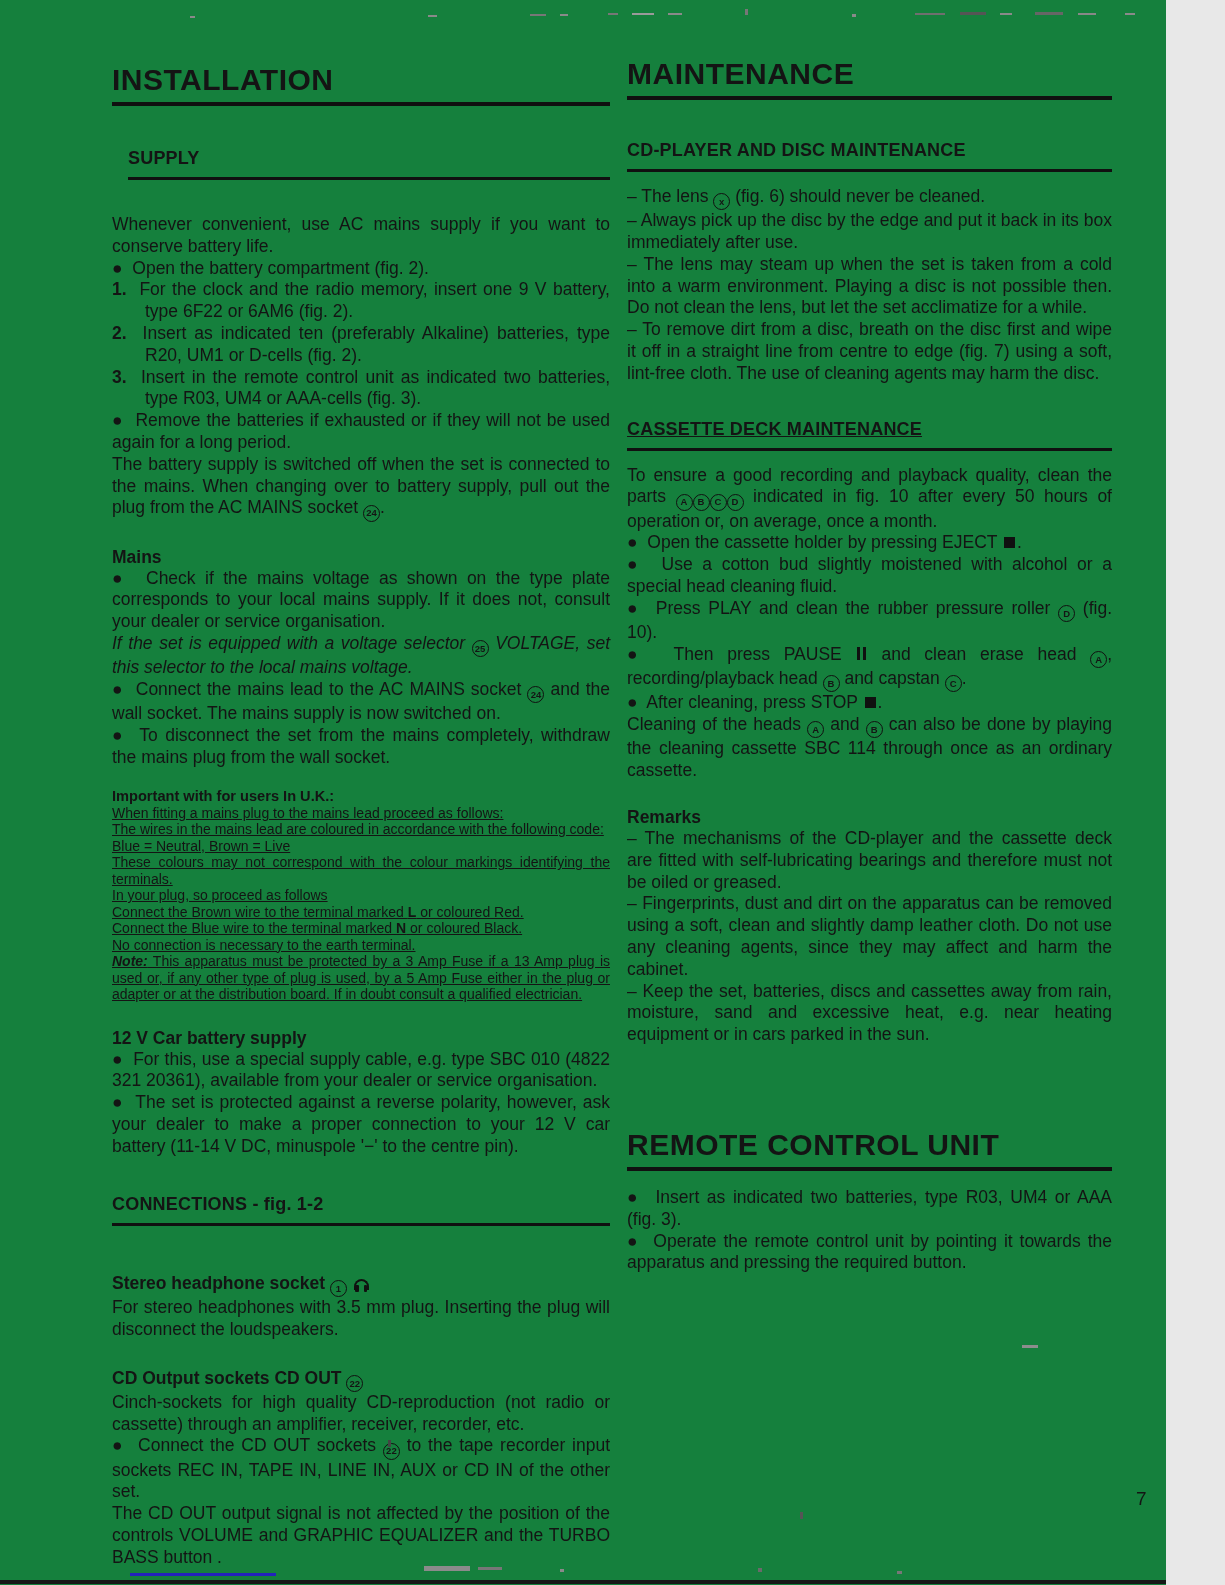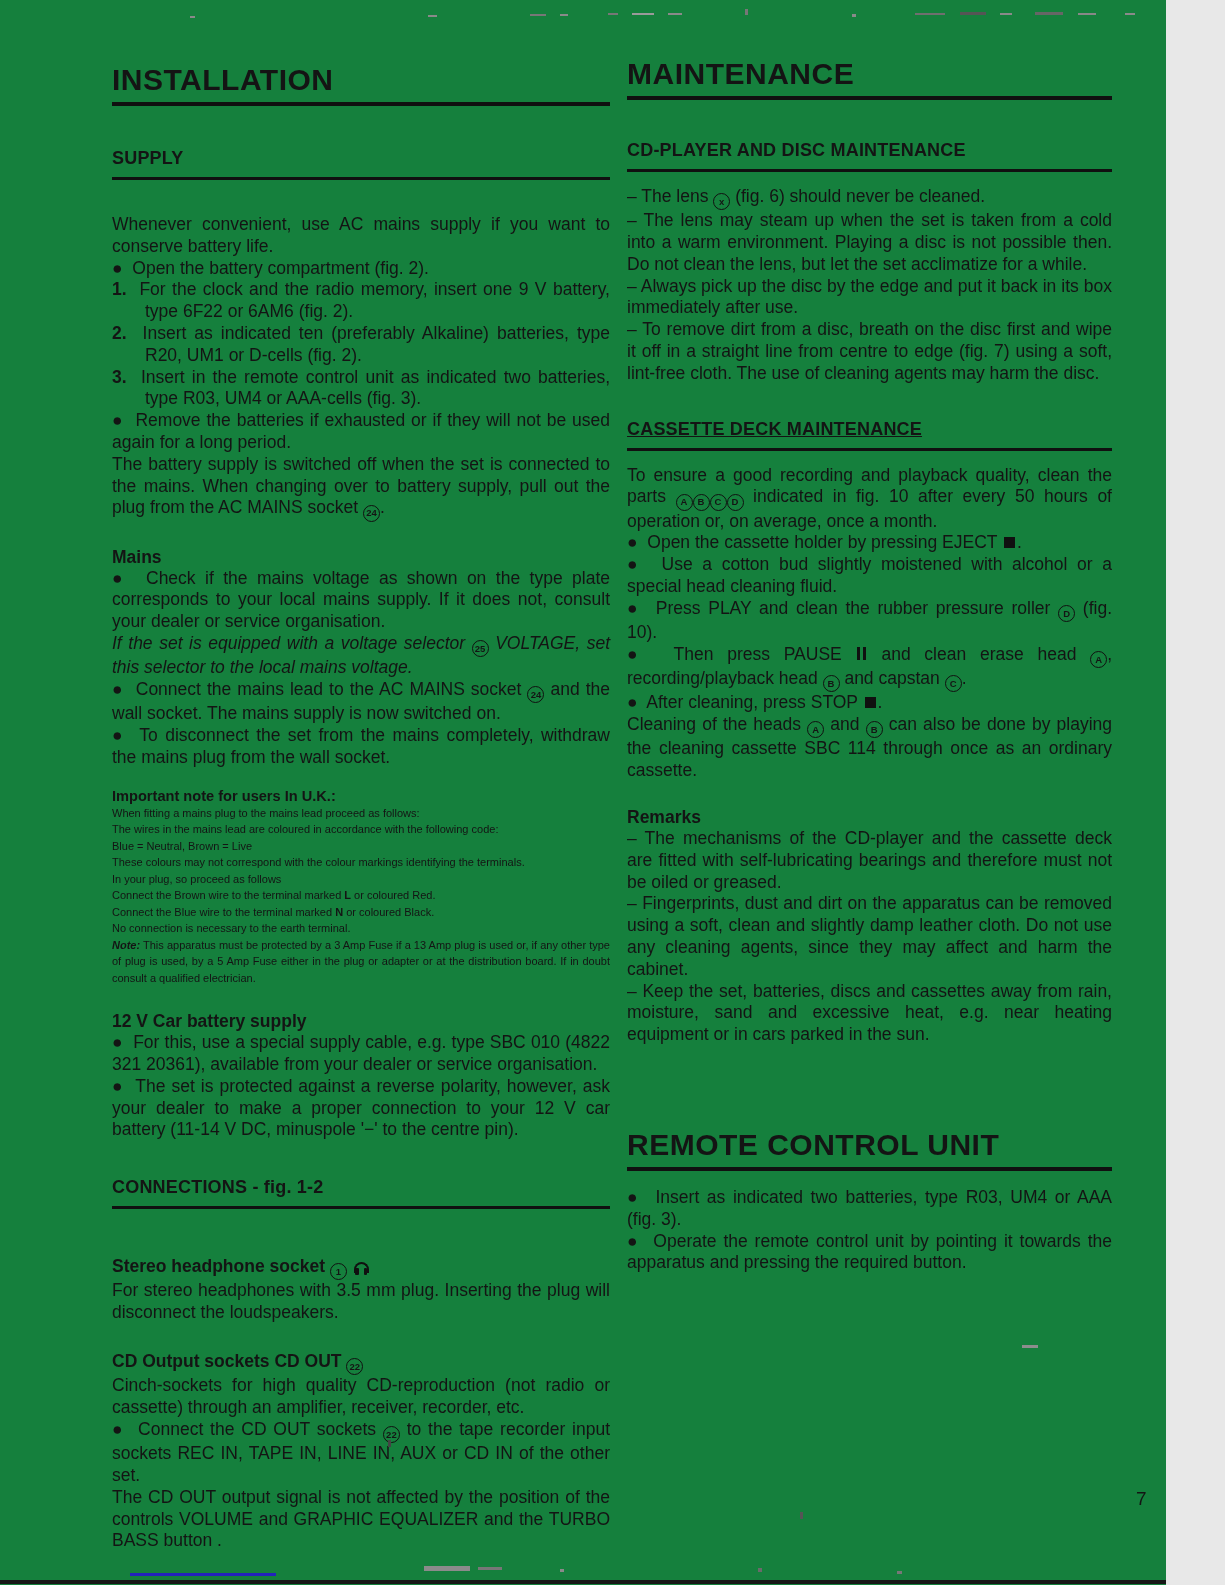--- a/index.html
+++ b/index.html
@@ -9,21 +9,21 @@
   #left-col{left:112px;top:63px;width:498px;}
   #right-col{left:627px;top:57px;width:485px;}
   .h1{font-size:30px;font-weight:bold;line-height:33px;letter-spacing:.5px;
       border-bottom:4px solid #101010;padding-bottom:6px;margin:0;}
   .h2{font-size:18px;font-weight:bold;line-height:21px;letter-spacing:.2px;
       border-bottom:3px solid #101010;padding-bottom:8px;margin:0;}
   .h3{font-size:17.5px;font-weight:bold;line-height:22px;margin:0;}
   .para{font-size:17.5px;line-height:21.8px;text-align:justify;margin:0;}
   .para.num{padding-left:33px;text-indent:-33px;}
   .para.it{font-style:italic;}
-  .uk .para{font-size:11px;line-height:16.5px;}
+  .uk .para{font-size:14px;line-height:16.5px;text-decoration:underline;}
   .uk-h{font-size:14.6px;font-weight:bold;line-height:18px;margin:0;}
   .circ{display:inline-flex;align-items:center;justify-content:center;
         width:17px;height:17px;border:1.6px solid #101010;border-radius:50%;
         font-size:9.5px;font-weight:bold;font-style:normal;line-height:1;
         vertical-align:-3px;box-sizing:border-box;}
   .sqicon{display:inline-block;width:11px;height:11px;background:#101010;margin:0 2px;}
   .pauseicon{display:inline-block;}
   .pauseicon i{display:inline-block;width:3.5px;height:13px;background:#101010;margin:0 1.3px;}
   .hpicon{display:inline-block;width:15px;height:11px;border:2.4px solid #101010;
           border-bottom:none;border-radius:9px 9px 0 0;position:relative;
@@ -55,21 +55,21 @@
     <div class="art" style="left:1000px;top:13px;width:12px;height:2px;"></div>
     <div class="art" style="left:1035px;top:12px;width:28px;height:3px;background:#666;"></div>
     <div class="art" style="left:1078px;top:13px;width:18px;height:2px;background:#888;"></div>
     <div class="art" style="left:1125px;top:13px;width:10px;height:2px;"></div>
     <div class="art" style="left:1185px;top:12px;width:6px;height:2px;background:#777;"></div>
   </div>
 
   <div id="left-col" class="col">
     <div class="h1" style="margin-bottom:42px;">INSTALLATION</div>
 
-    <div class="h2" style="margin-bottom:34px;">SUPPLY</div>
+    <div class="h2" style="margin-bottom:34px;margin-left:16px;">SUPPLY</div>
 
     <div>
 
     <p class="para">Whenever convenient, use AC mains supply if you want to conserve battery life.</p>
         <p class="para">●&nbsp; Open the battery compartment (fig. 2).</p>
         <p class="para num"><b>1.</b>&nbsp;&nbsp;For the clock and the radio memory, insert one 9 V battery, type 6F22 or 6AM6 (fig. 2).</p>
         <p class="para num"><b>2.</b>&nbsp;&nbsp;Insert as indicated ten (preferably Alkaline) batteries, type R20, UM1 or D-cells (fig. 2).</p>
         <p class="para num"><b>3.</b>&nbsp;&nbsp;Insert in the remote control unit as indicated two batteries, type R03, UM4 or AAA-cells (fig. 3).</p>
         <p class="para">●&nbsp; Remove the batteries if exhausted or if they will not be used again for a long period.</p>
         <p class="para">The battery supply is switched off when the set is connected to the mains. When changing over to battery supply, pull out the plug from the AC MAINS socket <span class="circ">24</span>.</p>
@@ -78,21 +78,21 @@
     <div class="h3" style="margin-top:24px;">Mains</div>
     <div>
 
     <p class="para">●&nbsp; Check if the mains voltage as shown on the type plate corresponds to your local mains supply. If it does not, consult your dealer or service organisation.</p>
         <p class="para it">If the set is equipped with a voltage selector <span class="circ">25</span> VOLTAGE, set this selector to the local mains voltage.</p>
         <p class="para">●&nbsp; Connect the mains lead to the AC MAINS socket <span class="circ">24</span> and the wall socket. The mains supply is now switched on.</p>
         <p class="para">●&nbsp; To disconnect the set from the mains completely, withdraw the mains plug from the wall socket.</p>
       </div>
 
     <div class="uk" style="margin-top:18px;">
-      <p class="uk-h">Important note for users In U.K.:</p>
+      <p class="uk-h">Important with for users In U.K.:</p>
       <div>
 
       <p class="para">When fitting a mains plug to the mains lead proceed as follows:</p>
           <p class="para">The wires in the mains lead are coloured in accordance with the following code:</p>
           <p class="para">Blue = Neutral, Brown = Live</p>
           <p class="para">These colours may not correspond with the colour markings identifying the terminals.</p>
           <p class="para">In your plug, so proceed as follows</p>
           <p class="para">Connect the Brown wire to the terminal marked <b>L</b> or coloured Red.</p>
           <p class="para">Connect the Blue wire to the terminal marked <b>N</b> or coloured Black.</p>
           <p class="para">No connection is necessary to the earth terminal.</p>
@@ -124,22 +124,22 @@
       </div>
   </div>
 
   <div id="right-col" class="col">
     <div class="h1" style="margin-bottom:40px;">MAINTENANCE</div>
 
     <div class="h2" style="margin-bottom:14px;">CD-PLAYER AND DISC MAINTENANCE</div>
     <div>
 
     <p class="para">– The lens <span class="circ">x</span> (fig. 6) should never be cleaned.</p>
+        <p class="para">– Always pick up the disc by the edge and put it back in its box immediately after use.</p>
         <p class="para">– The lens may steam up when the set is taken from a cold into a warm environment. Playing a disc is not possible then. Do not clean the lens, but let the set acclimatize for a while.</p>
-        <p class="para">– Always pick up the disc by the edge and put it back in its box immediately after use.</p>
         <p class="para">– To remove dirt from a disc, breath on the disc first and wipe it off in a straight line from centre to edge (fig. 7) using a soft, lint-free cloth. The use of cleaning agents may harm the disc.</p>
       </div>
 
     <div class="h2" style="margin-top:34px;margin-bottom:14px;text-decoration:underline;">CASSETTE DECK MAINTENANCE</div>
     <div>
 
     <p class="para">To ensure a good recording and playback quality, clean the parts <span class="circ">A</span><span class="circ">B</span><span class="circ">C</span><span class="circ">D</span> indicated in fig. 10 after every 50 hours of operation or, on average, once a month.</p>
         <p class="para">●&nbsp; Open the cassette holder by pressing EJECT <span class="sqicon"></span>.</p>
         <p class="para">●&nbsp; Use a cotton bud slightly moistened with alcohol or a special head cleaning fluid.</p>
         <p class="para">●&nbsp; Press PLAY and clean the rubber pressure roller <span class="circ">D</span> (fig. 10).</p>

